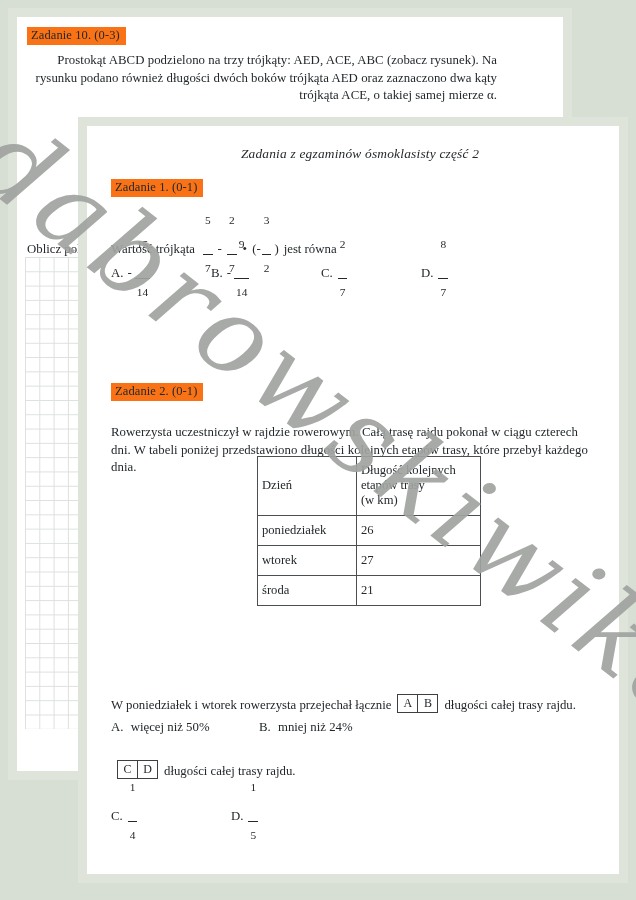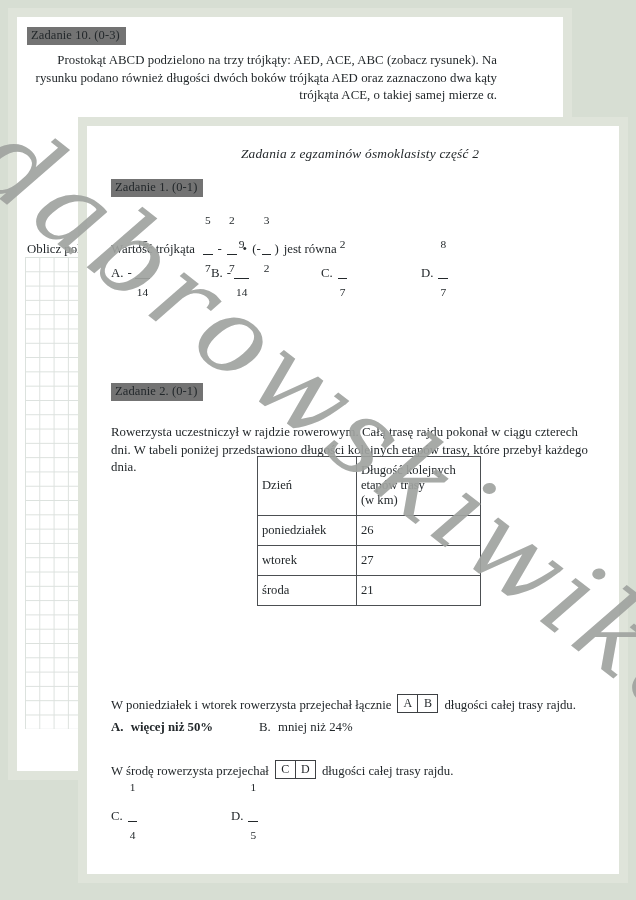--- a/index.html
+++ b/index.html
@@ -42,21 +42,21 @@
 
   .task10-block {
     position: absolute;
     left: 10px;
     top: 8px;
     right: 10px;
   }
 
   .label-hl {
     display: inline-block;
-    background: #737373;
+    background: #f97316;
     padding: 1px 6px 2px 4px;
     font-size: 12.5px;
     line-height: 15px;
     letter-spacing: 0.1px;
   }
 
   .body-text {
     font-size: 12.8px;
     line-height: 17.5px;
     letter-spacing: 0.05px;
@@ -229,21 +229,21 @@
   }
   .boxpair .bx + .bx { border-left: 1px solid #3d4043; }
 
   #opts-ab {
     position: absolute;
     left: 24px;
     top: 594px;
     font-size: 12.8px;
     width: 430px;
   }
-  #opts-ab .oA { position: absolute; left: 0; font-weight: bold; }
+  #opts-ab .oA { position: absolute; left: 0; }
   #opts-ab .oB { position: absolute; left: 148px; }
 
   #opts-cd {
     position: absolute;
     left: 24px;
     top: 656px;
     font-size: 12.8px;
     width: 430px;
     height: 34px;
   }
@@ -402,21 +402,20 @@
         <span>A.</span>
         <span style="margin-left:4px">więcej niż 50%</span>
       </span>
       <span class="oB">
         <span>B.</span>
         <span style="margin-left:4px">mniej niż 24%</span>
       </span>
     </div>
 
     <div class="choice-line" id="line-cd">
-      <span>W środę rowerzysta przejechał</span>
       <span class="boxpair">
         <span class="bx">C</span>
         <span class="bx">D</span>
       </span>
       <span>długości całej trasy rajdu.</span>
     </div>
 
     <div id="opts-cd">
       <span class="oC">
         <span style="margin-right:4px">C.</span>

